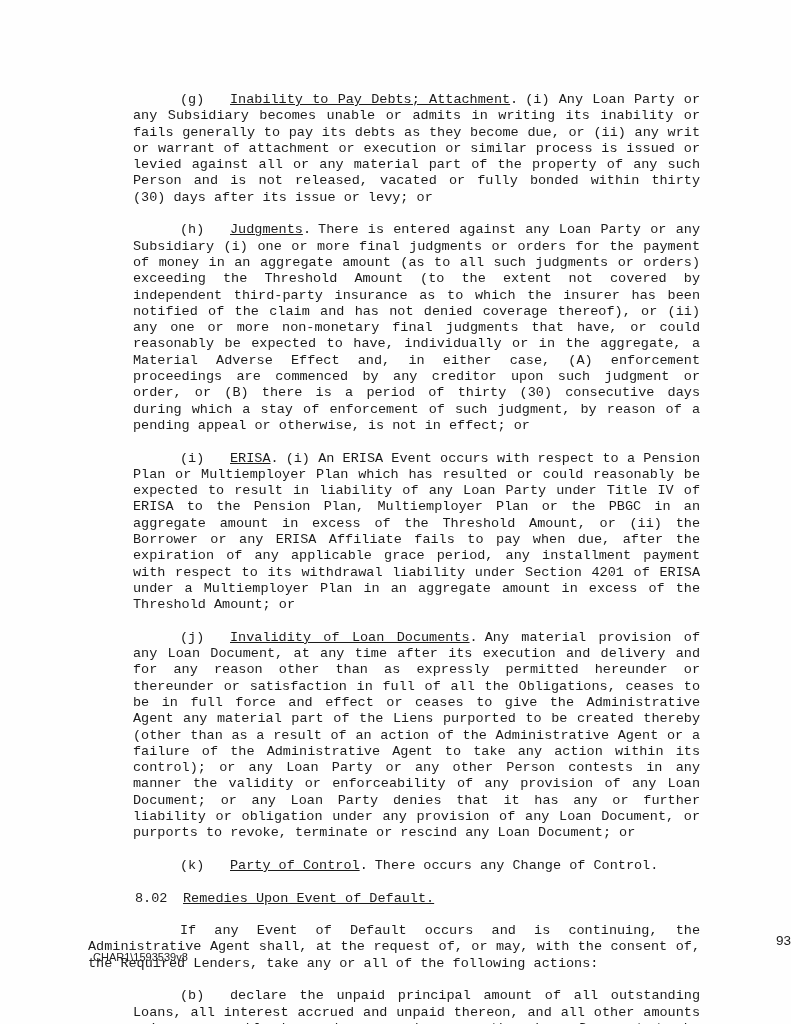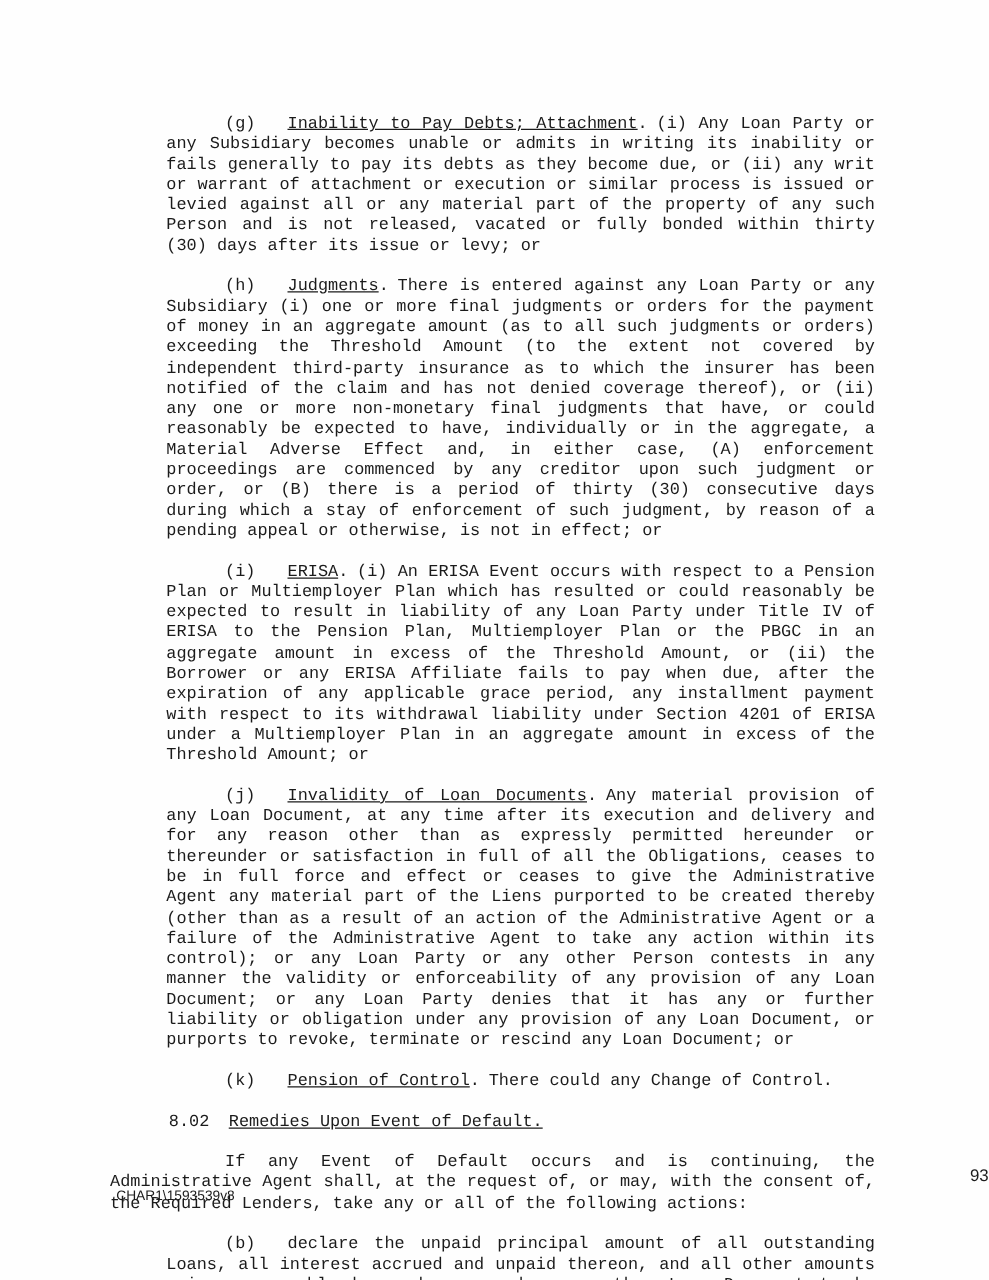--- a/index.html
+++ b/index.html
@@ -68,21 +68,21 @@
   <div class="content">
 
     <p class="clause"><span class="clabel">(g)</span><span class="heading">Inability to Pay Debts; Attachment</span><span>.</span><span class="cbody">(i) Any Loan Party or any Subsidiary becomes unable or admits in writing its inability or fails generally to pay its debts as they become due, or (ii) any writ or warrant of attachment or execution or similar process is issued or levied against all or any material part of the property of any such Person and is not released, vacated or fully bonded within thirty (30) days after its issue or levy; or</span></p>
 
     <p class="clause"><span class="clabel">(h)</span><span class="heading">Judgments</span><span>.</span><span class="cbody">There is entered against any Loan Party or any Subsidiary (i) one or more final judgments or orders for the payment of money in an aggregate amount (as to all such judgments or orders) exceeding the Threshold Amount (to the extent not covered by independent third-party insurance as to which the insurer has been notified of the claim and has not denied coverage thereof), or (ii) any one or more non-monetary final judgments that have, or could reasonably be expected to have, individually or in the aggregate, a Material Adverse Effect and, in either case, (A) enforcement proceedings are commenced by any creditor upon such judgment or order, or (B) there is a period of thirty (30) consecutive days during which a stay of enforcement of such judgment, by reason of a pending appeal or otherwise, is not in effect; or</span></p>
 
     <p class="clause"><span class="clabel">(i)</span><span class="heading">ERISA</span><span>.</span><span class="cbody">(i) An ERISA Event occurs with respect to a Pension Plan or Multiemployer Plan which has resulted or could reasonably be expected to result in liability of any Loan Party under Title IV of ERISA to the Pension Plan, Multiemployer Plan or the PBGC in an aggregate amount in excess of the Threshold Amount, or (ii) the Borrower or any ERISA Affiliate fails to pay when due, after the expiration of any applicable grace period, any installment payment with respect to its withdrawal liability under Section 4201 of ERISA under a Multiemployer Plan in an aggregate amount in excess of the Threshold Amount; or</span></p>
 
     <p class="clause"><span class="clabel">(j)</span><span class="heading">Invalidity of Loan Documents</span><span>.</span><span class="cbody">Any material provision of any Loan Document, at any time after its execution and delivery and for any reason other than as expressly permitted hereunder or thereunder or satisfaction in full of all the Obligations, ceases to be in full force and effect or ceases to give the Administrative Agent any material part of the Liens purported to be created thereby (other than as a result of an action of the Administrative Agent or a failure of the Administrative Agent to take any action within its control); or any Loan Party or any other Person contests in any manner the validity or enforceability of any provision of any Loan Document; or any Loan Party denies that it has any or further liability or obligation under any provision of any Loan Document, or purports to revoke, terminate or rescind any Loan Document; or</span></p>
 
-    <p class="clause"><span class="clabel">(k)</span><span class="heading">Pension of Control</span><span>.</span><span class="cbody">There could any Change of Control.</span></p>
+    <p class="clause"><span class="clabel">(k)</span><span class="heading">Party of Control</span><span>.</span><span class="cbody">There occurs any Change of Control.</span></p>
 
     <p class="section-head"><span class="snum">8.02</span><span class="heading">Remedies Upon Event of Default.</span></p>
 
     <p class="intro">If any Event of Default occurs and is continuing, the Administrative Agent shall, at the request of, or may, with the consent of, the Required Lenders, take any or all of the following actions:</p>
 
 
     <p class="action"><span class="clabel">(b)</span><span>declare the unpaid principal amount of all outstanding Loans, all interest accrued and unpaid thereon, and all other amounts owing or payable hereunder or under any other Loan Document to be immediately due and payable, without presentment, demand, protest or other notice of any kind, all of which are hereby expressly waived by the Borrower;</span></p>
 
   </div>
 

